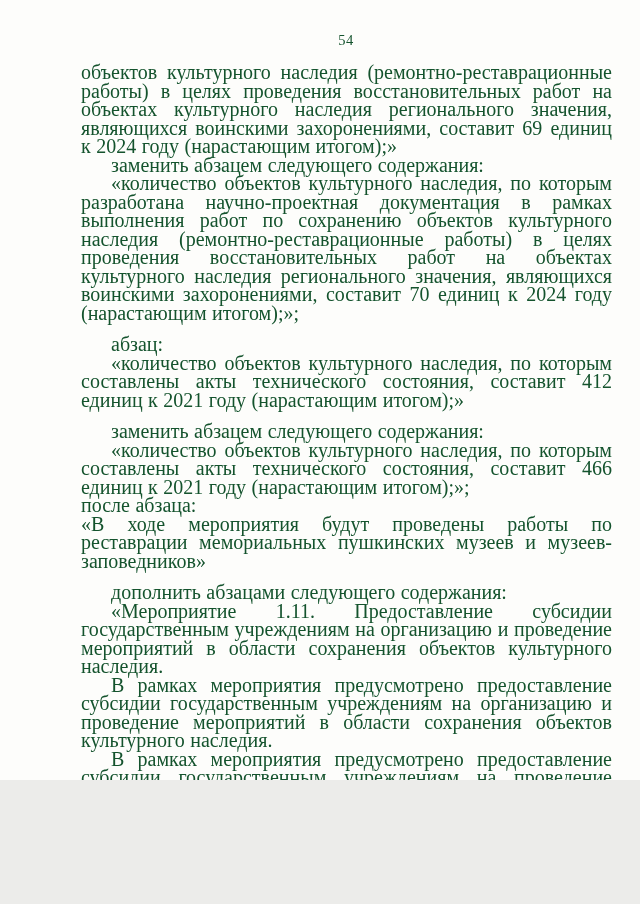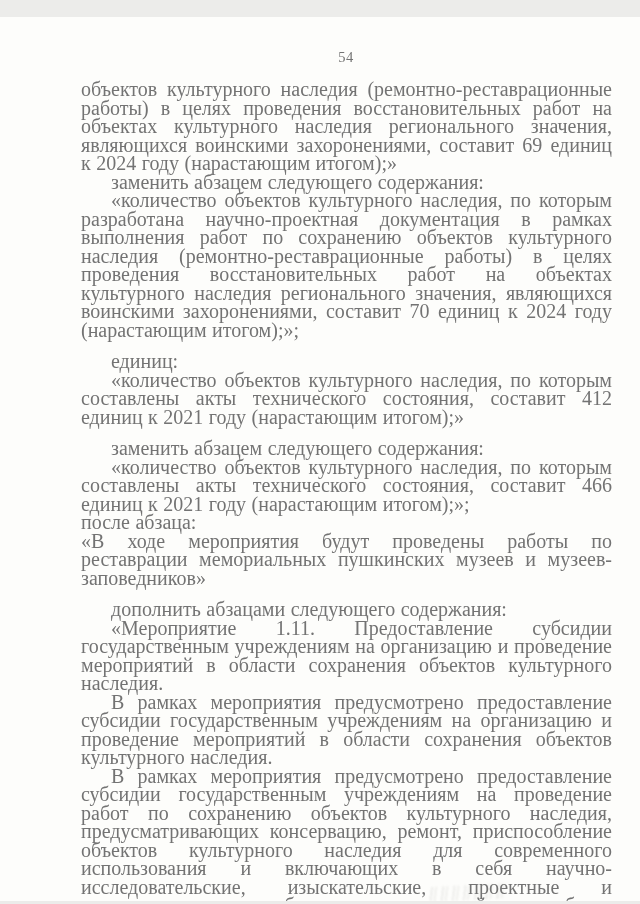--- a/index.html
+++ b/index.html
@@ -4,25 +4,24 @@
 <style>
   * { margin: 0; padding: 0; box-sizing: border-box; }
   html, body { width: 640px; height: 904px; }
   body {
     background: #ececea;
     font-family: "Liberation Serif", "DejaVu Serif", serif;
   }
   .page {
     position: relative;
     width: 640px;
-    height: 884px;
+    height: 780px;
     background: #fdfdfb;
-    color: #737373;
+    color: #14532d;
     overflow: hidden;
-    margin-top: 17px;
   }
   .page-number {
     position: absolute;
     top: 32px;
     left: 80px;
     width: 532px;
     text-align: center;
     font-size: 14.5px;
     letter-spacing: 0.5px;
   }
@@ -61,21 +60,21 @@
 </head>
 <body>
 
 <div class="page">
   <div class="page-number">54</div>
 
   <div class="content">
       <p class="para">объектов культурного наследия (ремонтно-реставрационные работы) в целях проведения восстановительных работ на объектах культурного наследия регионального значения, являющихся воинскими захоронениями, составит 69 единиц к 2024 году (нарастающим итогом);»</p>
       <p class="para indent">заменить абзацем следующего содержания:</p>
       <p class="para indent">«количество объектов культурного наследия, по которым разработана научно-проектная документация в рамках выполнения работ по сохранению объектов культурного наследия (ремонтно-реставрационные работы) в целях проведения восстановительных работ на объектах культурного наследия регионального значения, являющихся воинскими захоронениями, составит 70 единиц к 2024 году (нарастающим итогом);»;</p>
-      <p class="para indent gap">единиц:</p>
+      <p class="para indent gap">абзац:</p>
       <p class="para indent">«количество объектов культурного наследия, по которым составлены акты технического состояния, составит 412 единиц к 2021 году (нарастающим итогом);»</p>
       <p class="para indent gap">заменить абзацем следующего содержания:</p>
       <p class="para indent">«количество объектов культурного наследия, по которым составлены акты технического состояния, составит 466 единиц к 2021 году (нарастающим итогом);»;</p>
       <p class="para">после абзаца:</p>
       <p class="para">«В ходе мероприятия будут проведены работы по реставрации мемориальных пушкинских музеев и музеев-заповедников»</p>
       <p class="para indent gap">дополнить абзацами следующего содержания:</p>
       <p class="para indent">«Мероприятие 1.11. Предоставление субсидии государственным учреждениям на организацию и проведение мероприятий в области сохранения объектов культурного наследия.</p>
       <p class="para indent">В рамках мероприятия предусмотрено предоставление субсидии государственным учреждениям на организацию и проведение мероприятий в области сохранения объектов культурного наследия.</p>
       <p class="para indent">В рамках мероприятия предусмотрено предоставление субсидии государственным учреждениям на проведение работ по сохранению объектов культурного наследия, предусматривающих консервацию, ремонт, приспособление объектов культурного наследия для современного использования и включающих в себя научно-исследовательские, изыскательские, проектные и производственные работы, противоаварийные работы, научное руководство за проведением работ по сохранению объектов культурного наследия, технический и</p>
     </div>

